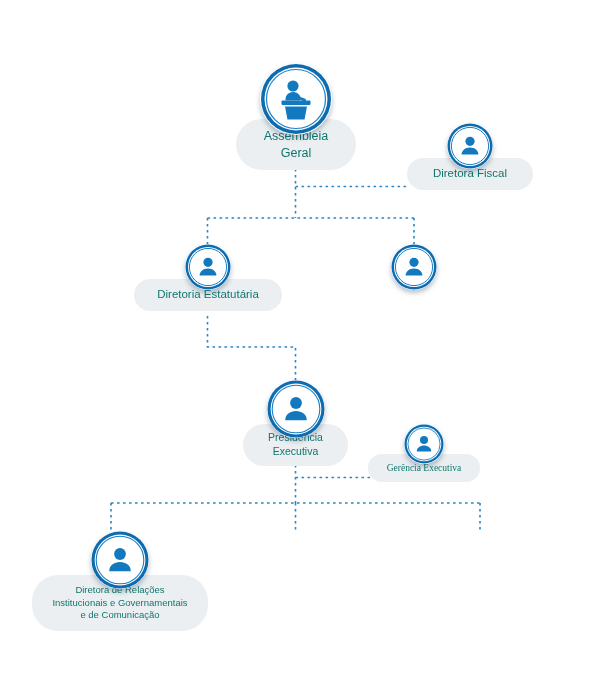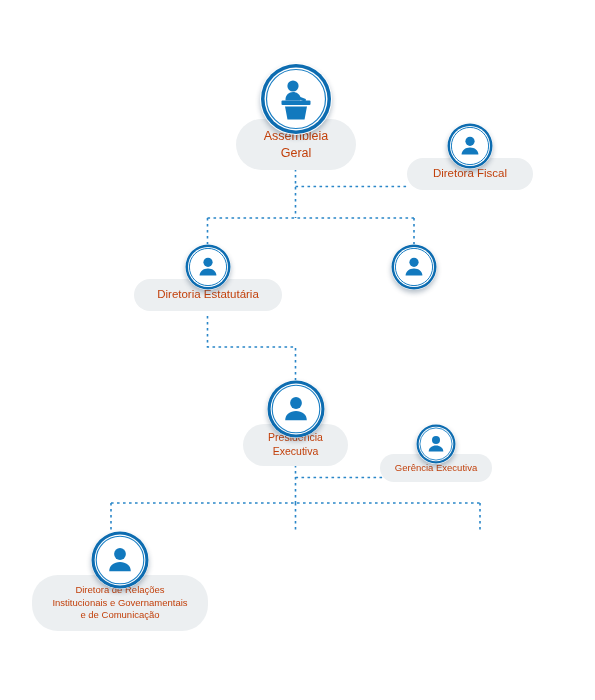--- a/index.html
+++ b/index.html
@@ -31,21 +31,21 @@
   
   .node {
     position: absolute;
     display: flex;
     flex-direction: column;
     align-items: center;
   }
   .pill {
     background: #eceff1;
     border-radius: 26px;
-    color: #c2410c;
+    color: #0f766e;
     text-align: center;
     line-height: 1.32;
     box-sizing: border-box;
     display: flex;
     align-items: center;
     justify-content: center;
     white-space: pre-line;
   }
   
   .medal {
@@ -181,21 +181,21 @@
         <circle cx="29" cy="29" r="23.8" fill="none" stroke="#1b7fc4" stroke-width="1.1"></circle>
         <circle cx="29" cy="29" r="21.8" fill="#ffffff"></circle>
         <circle cx="29" cy="23" r="5.9" fill="#1279be"></circle>
         <path d="M18.2 40.2c0-5.5 4.8-9.1 10.8-9.1s10.8 3.6 10.8 9.1z" fill="#1279be"></path>
       </svg>
     </div>
     <div class="pill pill-sm" style="margin-top:44px; min-width:105px; min-height:41px;">Presidência
 Executiva</div>
   </div>
 
-  <div class="node" style="left:380px; top:424px; width:112px;">
+  <div class="node" style="left:368px; top:424px; width:112px;font-family:Liberation Serif, serif;">
     <div class="medal size-xs" style="left:50%; margin-left:-20px; top:0;">
       <svg viewBox="0 0 40 40" width="40" height="40">
         <circle cx="20" cy="20" r="19.5" fill="#0d6cb0"></circle>
         <circle cx="20" cy="20" r="17.3" fill="#ffffff"></circle>
         <circle cx="20" cy="20" r="16.1" fill="none" stroke="#1b7fc4" stroke-width="0.9"></circle>
         <circle cx="20" cy="20" r="14.7" fill="#ffffff"></circle>
         <circle cx="20" cy="16" r="4" fill="#1279be"></circle>
         <path d="M12.7 27.5c0-3.7 3.3-6.1 7.3-6.1s7.3 2.4 7.3 6.1z" fill="#1279be"></path>
       </svg>
     </div>

